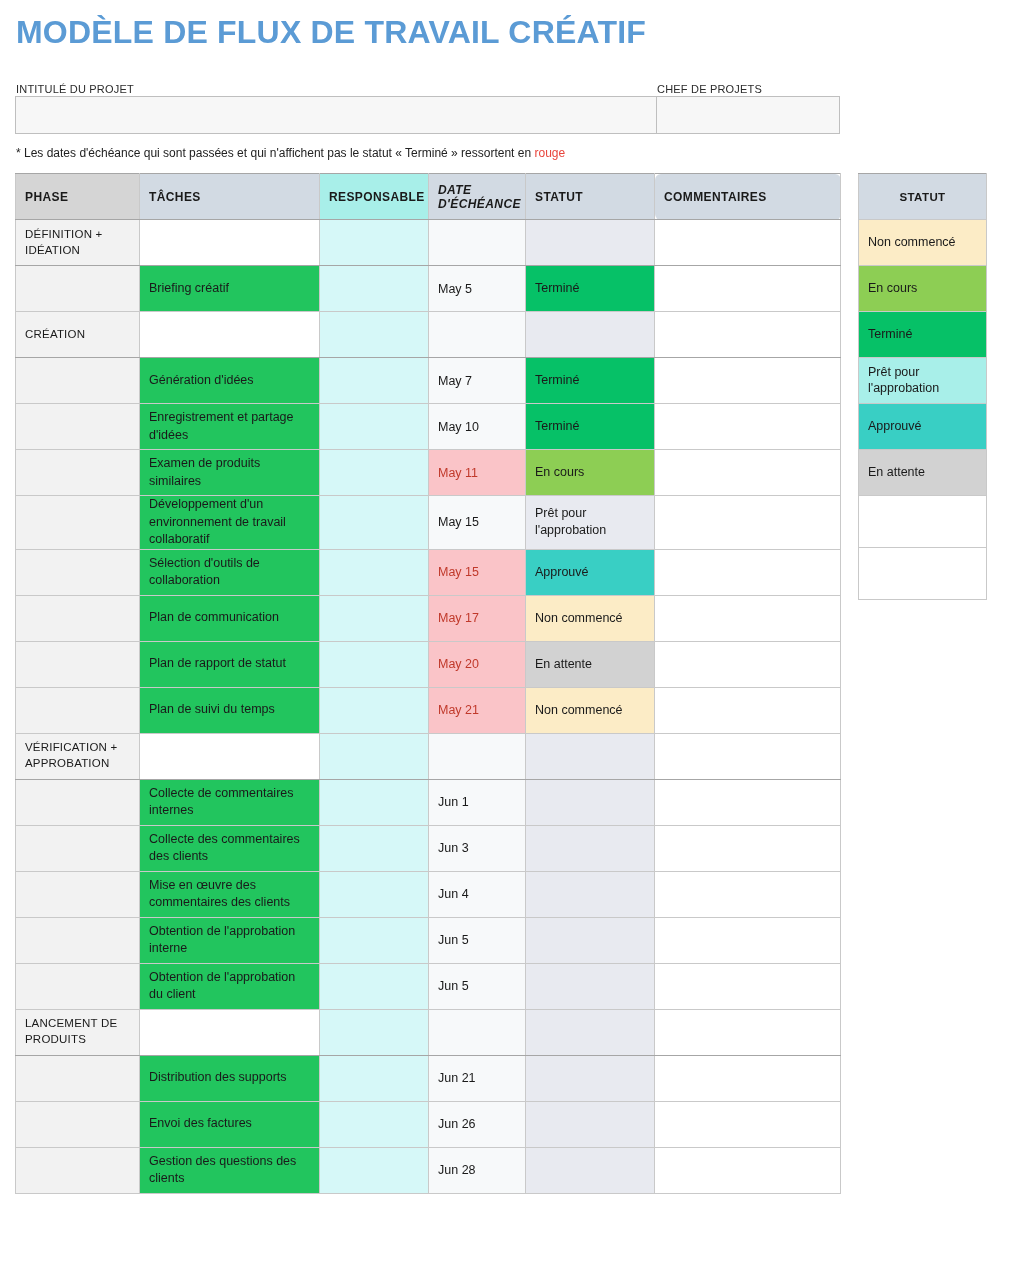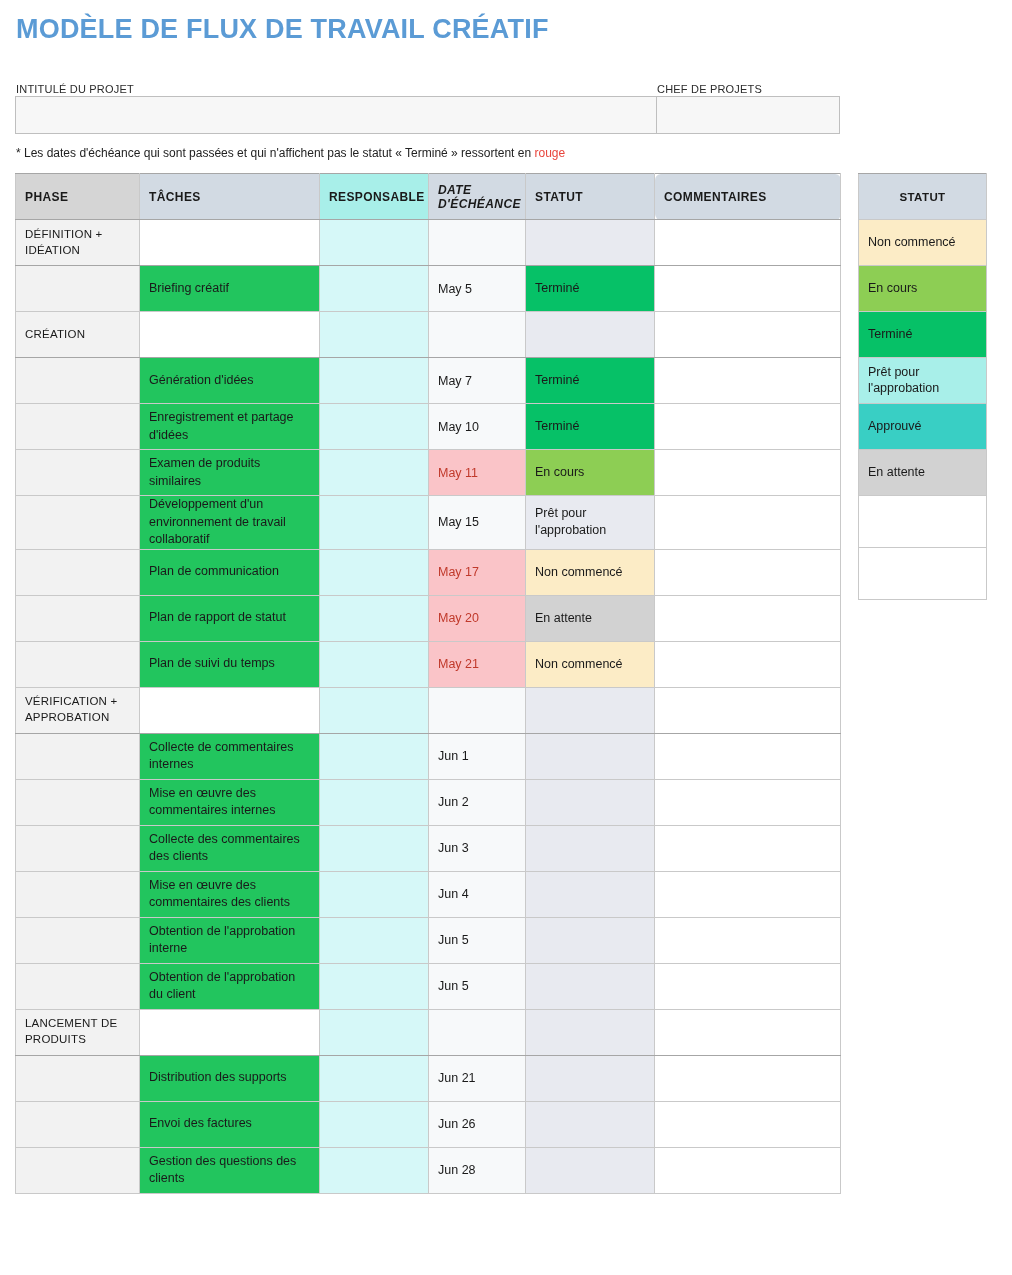--- a/index.html
+++ b/index.html
@@ -23,21 +23,21 @@
     height: 1275px;
     padding: 0;
     box-sizing: border-box;
   }
 
   
   .title {
     position: absolute;
     left: 16px;
     top: 14px;
-    font-size: 27px;
+    font-size: 32px;
     font-weight: bold;
     letter-spacing: 0.2px;
     color: #5B9BD5;
     white-space: nowrap;
   }
 
   
   .fieldlabels {
     position: absolute;
     left: 16px;
@@ -265,20 +265,28 @@
         <tr class="task-row">
           <td class="c-phase"></td>
           <td class="c-taches">Développement d'un environnement de travail collaboratif</td>
           <td class="c-resp"></td>
           <td class="c-date">May 15</td>
           <td class="c-statut st-none">Prêt pour l'approbation</td>
           <td class="c-comm"></td>
         </tr>
         <tr class="task-row">
           <td class="c-phase"></td>
+          <td class="c-taches">Sélection d'outils de collaboration</td>
+          <td class="c-resp"></td>
+          <td class="c-date overdue">May 15</td>
+          <td class="c-statut st-approuve">Approuvé</td>
+          <td class="c-comm"></td>
+        </tr>
+        <tr class="task-row">
+          <td class="c-phase"></td>
           <td class="c-taches">Plan de communication</td>
           <td class="c-resp"></td>
           <td class="c-date overdue">May 17</td>
           <td class="c-statut st-noncom">Non commencé</td>
           <td class="c-comm"></td>
         </tr>
         <tr class="task-row">
           <td class="c-phase"></td>
           <td class="c-taches">Plan de rapport de statut</td>
           <td class="c-resp"></td>
@@ -300,28 +308,20 @@
           <td class="c-resp"></td>
           <td class="c-date"></td>
           <td class="c-statut st-none"></td>
           <td class="c-comm"></td>
         </tr>
         <tr class="task-row">
           <td class="c-phase"></td>
           <td class="c-taches">Collecte de commentaires internes</td>
           <td class="c-resp"></td>
           <td class="c-date">Jun 1</td>
-          <td class="c-statut st-none"></td>
-          <td class="c-comm"></td>
-        </tr>
-        <tr class="task-row">
-          <td class="c-phase"></td>
-          <td class="c-taches">Mise en œuvre des commentaires internes</td>
-          <td class="c-resp"></td>
-          <td class="c-date">Jun 2</td>
           <td class="c-statut st-none"></td>
           <td class="c-comm"></td>
         </tr>
         <tr class="task-row">
           <td class="c-phase"></td>
           <td class="c-taches">Collecte des commentaires des clients</td>
           <td class="c-resp"></td>
           <td class="c-date">Jun 3</td>
           <td class="c-statut st-none"></td>
           <td class="c-comm"></td>

